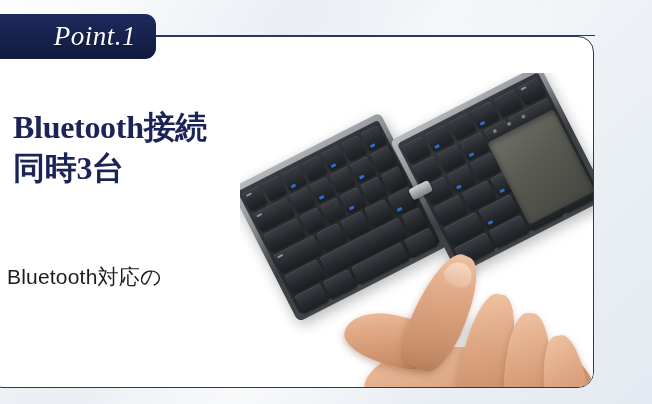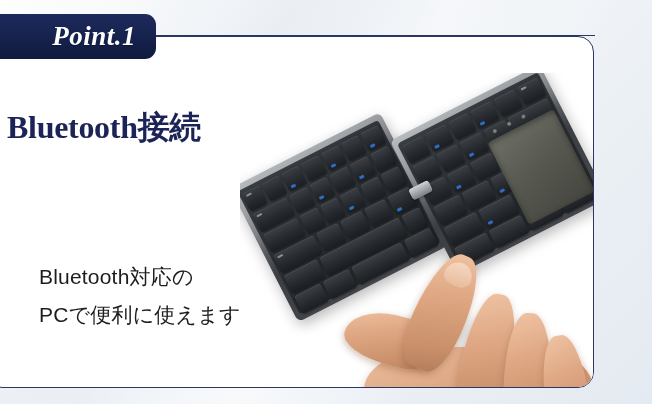--- a/index.html
+++ b/index.html
@@ -40,43 +40,43 @@
     background:linear-gradient(180deg,#1d2a5c 0%,#16224d 55%,#101a3e 100%);
     border-radius:11px;
     display:flex;align-items:center;justify-content:flex-end;
     box-sizing:border-box;padding-right:20px;
   }
   #badge-label{
     color:#ffffff;
     font-family:"Liberation Serif", serif;
     font-style:italic;
     font-size:27px;
-    font-weight:700;
+    font-weight:400;
     letter-spacing:.5px;
     text-shadow:0 1px 1px rgba(0,0,0,.35);
     white-space:nowrap;
   }
 
   
   #headline{
-    position:absolute;left:20px;top:70px;width:300px;
+    position:absolute;left:26px;top:70px;width:300px;
   }
   .headline-line{
     font-family:"Liberation Serif", serif;
     font-weight:700;
     color:#1b2357;
     font-size:32px;
     line-height:41px;
     white-space:nowrap;
     letter-spacing:-.3px;
   }
 
   
   #body-copy{
-    position:absolute;left:20px;top:221px;width:330px;margin-left:32px;
+    position:absolute;left:20px;top:221px;width:330px;
   }
   .body-line{
     font-family:"Liberation Sans", sans-serif;
     color:#1d1d1d;
     font-size:21px;
     line-height:38px;
     white-space:nowrap;
     letter-spacing:.2px;
   }
 
@@ -303,25 +303,25 @@
           <div class="nail"></div>
         </div>
         <div class="finger" id="f-middle"></div>
         <div class="finger" id="f-ring"></div>
         <div class="finger" id="f-pinky"></div>
       </div>
     </div>
 
     <div id="headline">
       <div class="headline-line">Bluetooth接続</div>
+      <div class="headline-line">同時3台</div>
     </div>
 
     <div id="body-copy">
       <div class="body-line">Bluetooth対応の</div>
-      <div class="body-line">PCで便利に使えます</div>
     </div>
   </div>
 
   <div id="header-rule"></div>
 
   <div id="badge">
     <span id="badge-label">Point.1</span>
   </div>
 
 </div>

